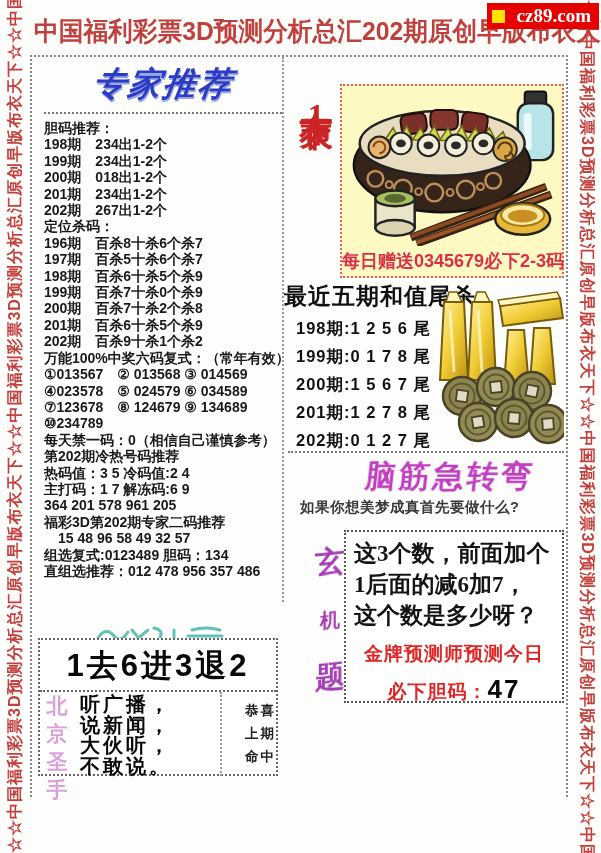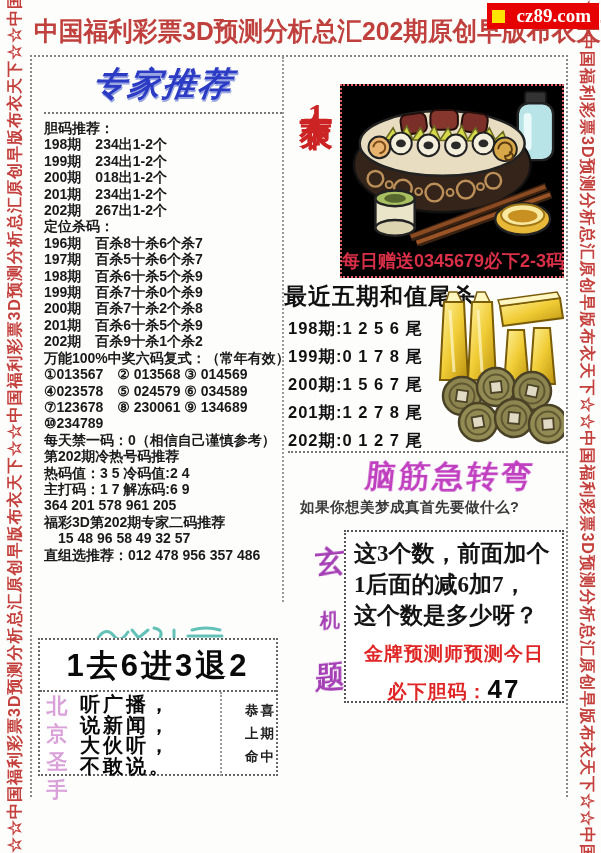--- a/index.html
+++ b/index.html
@@ -30,28 +30,28 @@
   .expert-title-wrap{text-align:center;border-bottom:2px dotted #777;padding-bottom:5px;margin-bottom:6px;}
   .expert-title{display:inline-block;font-size:33px;font-weight:bold;font-style:italic;
     color:#2b3bc4;transform:skewX(-8deg);letter-spacing:2px;text-shadow:1px 2px 0 #9aa6e0;}
   .lc-line{font-size:14px;font-weight:bold;color:#1a1a1a;line-height:16.4px;white-space:pre;}
 
   
   .buyi-title{position:absolute;left:294px;top:86px;width:42px;font-size:33px;font-weight:bold;
     color:#cc2424;writing-mode:vertical-rl;text-orientation:upright;letter-spacing:3px;
     font-family:"Liberation Serif",serif;line-height:40px;}
   .food-box{position:absolute;left:340px;top:84px;width:224px;height:194px;box-sizing:border-box;
-    border:2px dotted #e06060;background:#000000;}
+    border:2px dotted #e06060;background:#fef9c3;}
   .food-art{position:absolute;left:2px;top:2px;width:216px;height:158px;}
   .gift-line{position:absolute;left:0;bottom:3px;width:100%;text-align:center;
     font-size:18px;font-weight:bold;color:#d93048;white-space:nowrap;}
   .hezhi-title{position:absolute;left:284px;top:281px;font-size:23px;font-weight:900;
     color:#111;letter-spacing:1px;}
   .hezhi-rows{position:absolute;left:288px;top:314px;}
-  .hezhi-row{font-size:16.5px;font-weight:bold;color:#111;line-height:28px;letter-spacing:1px;white-space:pre;}
+  .hezhi-row{font-size:16.5px;font-weight:bold;color:#111;line-height:28px;letter-spacing:1px;white-space:pre;margin-left:8px;}
   .gold-art{position:absolute;left:436px;top:284px;width:128px;height:162px;}
   .right-divider{position:absolute;left:288px;top:451px;width:276px;border-top:2px dotted #777;}
   .teaser-title{position:absolute;left:330px;top:456px;width:240px;text-align:center;
     font-size:31px;font-weight:bold;color:#c03fc0;transform:skewX(-6deg);
     filter:blur(.5px);letter-spacing:3px;}
   .teaser-question{position:absolute;left:300px;top:498px;font-size:14.5px;font-weight:bold;
     color:#3a3a3a;letter-spacing:.5px;white-space:nowrap;}
   .riddle-label{position:absolute;left:314px;top:542px;height:156px;width:32px;display:flex;
     flex-direction:column;justify-content:space-between;align-items:center;
     font-weight:bold;color:#a53fb5;transform:skewY(-6deg);filter:blur(.4px);}
@@ -121,31 +121,32 @@
         <div class="lc-line">198期　百杀6十杀5个杀9</div>
         <div class="lc-line">199期　百杀7十杀0个杀9</div>
         <div class="lc-line">200期　百杀7十杀2个杀8</div>
         <div class="lc-line">201期　百杀6十杀5个杀9</div>
         <div class="lc-line">202期　百杀9十杀1个杀2</div>
       </div>
     <div class="lc-line">万能100%中奖六码复式：（常年有效）</div>
     <div>
         <div class="lc-line">①013567　② 013568 ③ 014569</div>
         <div class="lc-line">④023578　⑤ 024579 ⑥ 034589</div>
-        <div class="lc-line">⑦123678　⑧ 230061 ⑨ 134689</div>
+        <div class="lc-line">⑦123678　⑧ 124679 ⑨ 134689</div>
         <div class="lc-line">⑩234789</div>
       </div>
     <div>
         <div class="lc-line">每天禁一码：0（相信自己谨慎参考）</div>
         <div class="lc-line">第202期冷热号码推荐</div>
         <div class="lc-line">热码值：3 5 冷码值:2 4</div>
         <div class="lc-line">主打码：1 7 解冻码:6 9</div>
         <div class="lc-line">364 201 578 961 205</div>
         <div class="lc-line">福彩3D第202期专家二码推荐</div>
         <div class="lc-line">　15 48 96 58 49 32 57</div>
+        <div class="lc-line">组选复式:0123489 胆码：134</div>
         <div class="lc-line">直组选推荐：012 478 956 357 486</div>
       </div>
   </div>
 
   <div class="buyi-title">布衣天下1</div>
 
   <div class="food-box">
     <svg class="food-art" viewBox="0 0 220 160">
 
       <rect x="184" y="3" width="22" height="15" rx="3" fill="#333" stroke="#111" stroke-width="2"></rect>

